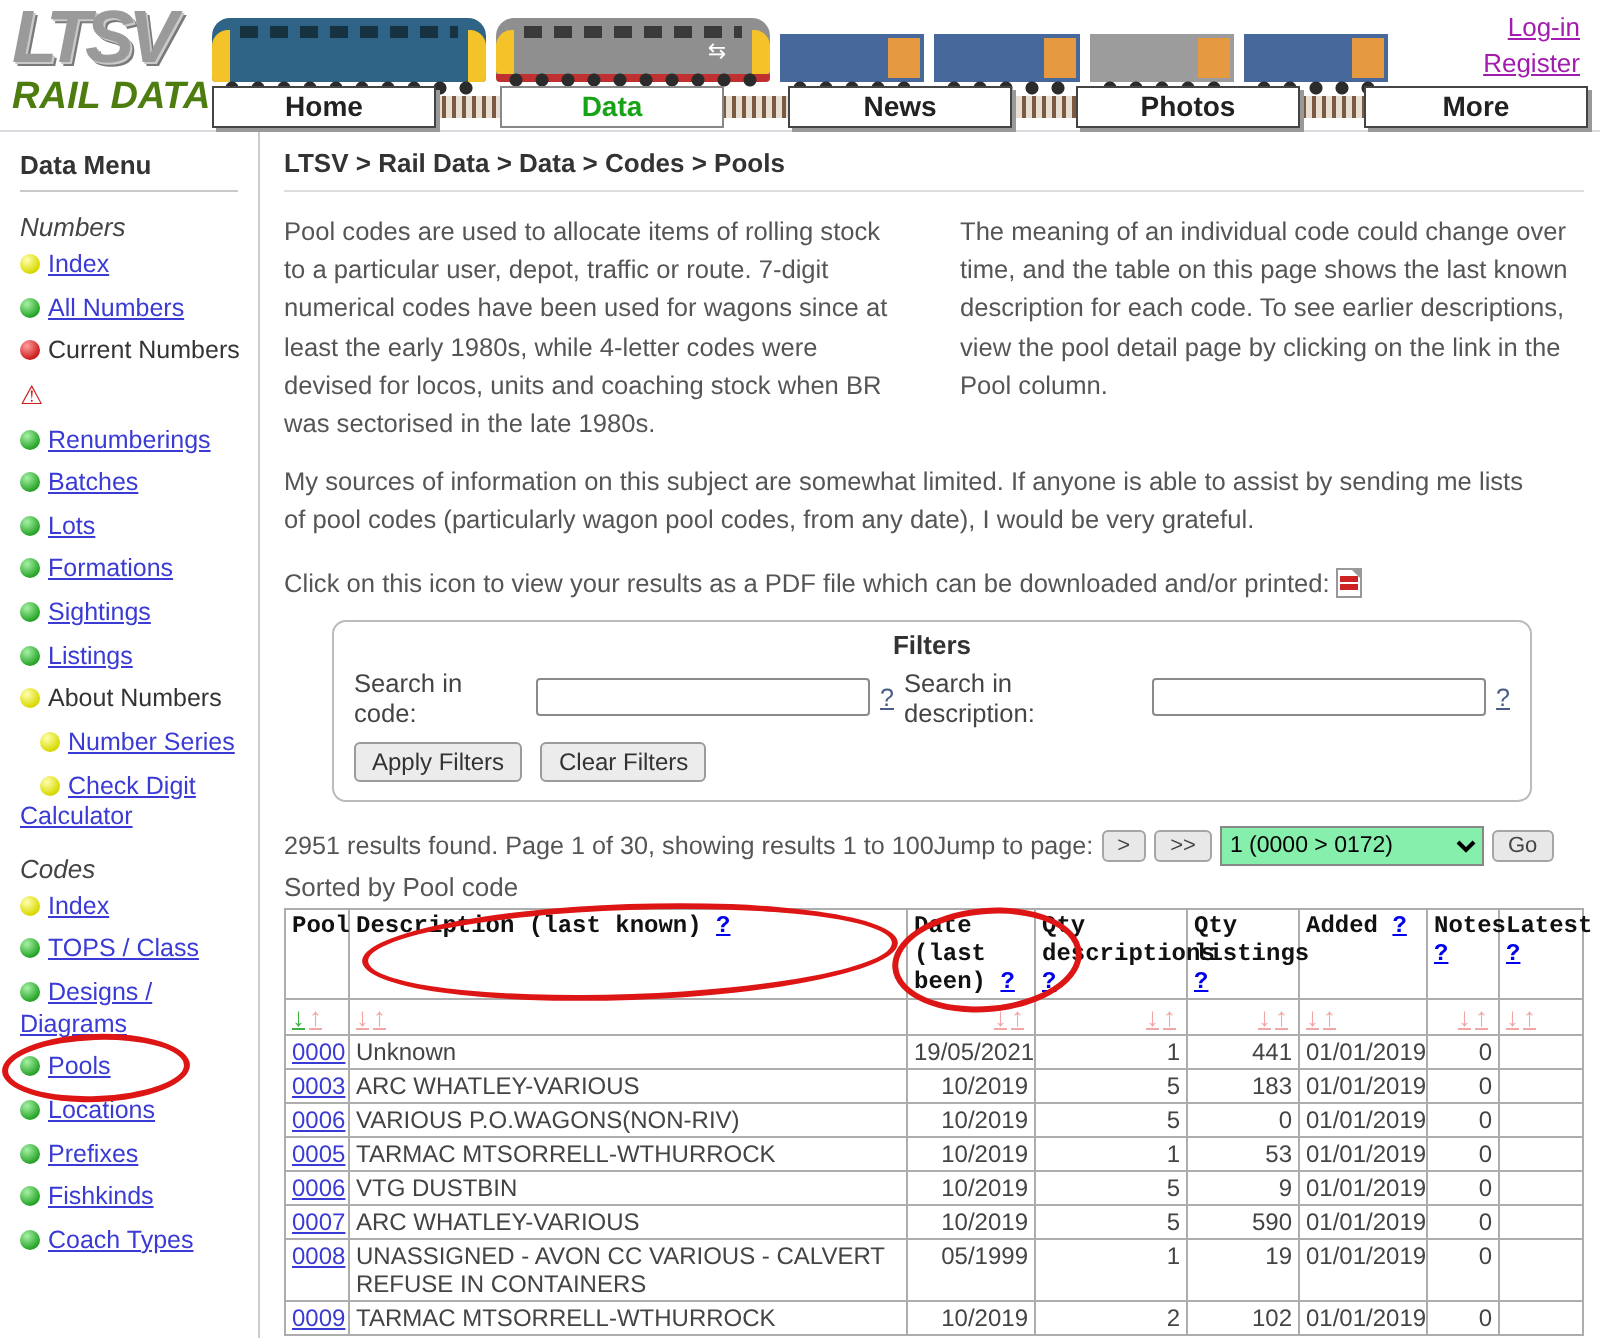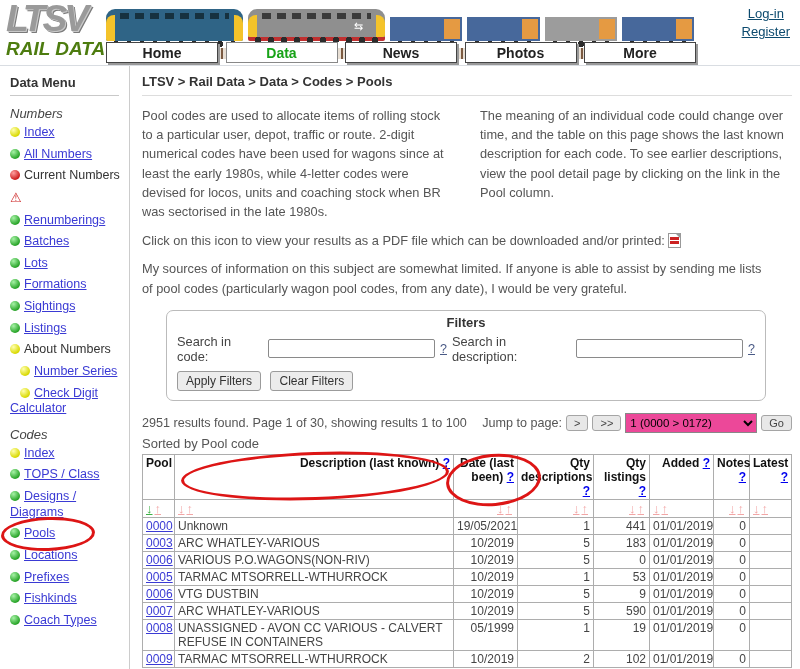--- a/index.html
+++ b/index.html
@@ -6,21 +6,21 @@
   html,body { width:800px; height:669px; overflow:hidden; background:#fff;
     font-family:"Liberation Sans", sans-serif; color:#333; }
 
   
   .header { position:relative; height:66px; border-bottom:1px solid #d9dde2; }
   .logo-block { position:absolute; left:6px; top:0px; width:102px; }
   .logo-title { font-size:37px; font-weight:bold; font-style:italic; letter-spacing:-3px;
     color:#9a9a9a; text-shadow:1px 1px 0 #c9c9c9, 2px 2px 0 #7a7a7a; line-height:38px; }
   .logo-sub { font-size:19px; font-weight:bold; font-style:italic; color:#4d7c0f; letter-spacing:0px; }
   .auth { position:absolute; right:10px; top:5px; text-align:center; font-size:13px; line-height:1.4; }
-  .auth a { display:block; color:#0c4a6e; text-decoration:underline; }
+  .auth a { display:block; color:#a21caf; text-decoration:underline;text-align:right; }
 
   .trains { position:absolute; left:106px; top:1px; width:588px; height:40px;
     display:flex; align-items:flex-end; gap:5px; }
   .veh { position:relative; }
   .loco { width:148px; height:32px; border-radius:9px 9px 2px 2px; }
   .loco-blue { background:#2f6486; }
   .loco-gray { background:#8f8f8f; border-bottom:4px solid #c03030; }
   .loco .end { position:absolute; top:6px; bottom:0; width:9px; background:#f4c32a; }
   .loco .end.l { left:0; border-radius:8px 0 0 2px; }
   .loco .end.r { right:0; border-radius:0 8px 2px 0; }
@@ -28,24 +28,24 @@
     background:repeating-linear-gradient(90deg,#16313f 0 9px, transparent 9px 15px); }
   .loco-gray .win { background:repeating-linear-gradient(90deg,#3a3a3a 0 9px, transparent 9px 15px); }
   .br-logo { position:absolute; right:22px; top:12px; color:#fff; font-size:11px; line-height:10px; }
   .wagon { width:78px; height:24px; background:#47689b; }
   .wagon .block { position:absolute; right:2px; top:2px; bottom:2px; width:16px; background:#e59a42; }
   .wagon.gray { background:#9c9c9c; }
   .wheels { position:absolute; left:6px; right:6px; bottom:-7px; height:8px;
     background:radial-gradient(circle at 4px 4px, #2b2b2b 3px, transparent 3.5px);
     background-size:13px 8px; background-repeat:repeat-x; }
 
-  .tabbar { position:absolute; left:106px; top:42px; width:590px; height:22px;
+  .tabbar { position:absolute; left:106px; top:42px; width:688px; height:22px;
     background:repeating-linear-gradient(90deg, #7b5a41 0 2px, #e8dfd4 2px 5px);
     background-size:100% 11px; background-repeat:no-repeat; background-position:0 center;
-    display:flex; justify-content:space-between; }
+    display:flex; justify-content:space-between; align-items:center; }
   .tab { width:112px; height:21px; background:#fff; border:1px solid #444;
     box-shadow:2px 2px 0 #999; font-family:"Liberation Sans",sans-serif;
     font-size:14px; font-weight:bold; color:#222; cursor:pointer; }
   .tab.active { color:#17a317; box-shadow:none; border-color:#888; }
 
   
   .page { display:flex; height:603px; }
   .sidebar { width:130px; flex:0 0 130px; padding:9px 4px 0 10px; border-right:1px solid #ccc; }
   .main { flex:1; padding:6px 8px 0 12px; }
 
@@ -77,31 +77,31 @@
     border-left-color:transparent; border-bottom-color:transparent; }
 
   .filters { border:1px solid #bbb; border-radius:7px; margin:0 26px 12px 24px; padding:4px 10px 9px; }
   .filters-title { text-align:center; font-weight:bold; font-size:13px; margin-bottom:4px; }
   .filters-row { font-size:12.8px; color:#444; margin-bottom:7px; display:flex; align-items:center; gap:5px; }
   .filters-row input { width:172px; height:19px; border:1px solid #8a8a8a; border-radius:2px; font-size:12px; padding:0 3px; }
   .help-link { color:#4a5a86; text-decoration:underline; font-size:12.5px; }
   .btn { background:#ececec; border:1px solid #9b9b9b; border-radius:3px; font-size:12px; color:#333;
     padding:2px 8px; margin-right:5px; cursor:pointer; font-family:"Liberation Sans",sans-serif; }
 
-  .results-bar { display:flex; justify-content:space-between; align-items:center;
+  .results-bar { display:flex; justify-content:flex-start; align-items:center;
     font-size:12.6px; color:#555; margin-bottom:3px; }
   .jump { display:flex; align-items:center; gap:4px; }
   .mini-btn { background:#e8e8e8; border:1px solid #a5a5a5; border-radius:3px; font-size:11px;
     padding:1px 7px; color:#444; cursor:pointer; }
-  .jump select { width:132px; height:20px; font-size:11.5px; border:1px solid #888; background:#ec4899; }
+  .jump select { width:132px; height:20px; font-size:11.5px; border:1px solid #888; background:#86efac; }
   .sorted { font-size:13px; color:#555; margin-bottom:3px; }
 
   table.pools { width:100%; border-collapse:collapse; font-size:12px; table-layout:fixed; }
   table.pools th, table.pools td { border:1px solid #adadad; padding:1px 3px; vertical-align:top; }
-  table.pools th { text-align:right; font-weight:bold; color:#111; position:relative; overflow:visible; }
+  table.pools th { text-align:left; font-weight:bold; color:#111; position:relative; overflow:visible;font-family:Liberation Mono, monospace; }
   table.pools td { color:#444; }
   td.al-r, th.al-r { text-align:right; }
   .pool-link { color:#3a3ad4; text-decoration:underline; }
   .th-help { text-decoration:underline; }
   .sort-cell { white-space:nowrap; font-weight:bold; font-size:13px; line-height:15px; }
   .arr { display:inline-block; margin-right:2px; }
   .arr.green { color:#3cb043; }
   .arr.pink { color:#f2a6a6; }
 
   
@@ -198,27 +198,27 @@
         <div class="side-item"><span class="dot green"></span><a href="#">Fishkinds</a></div>
         <div class="side-item"><span class="dot green"></span><a href="#">Coach Types</a></div>
       </div>
   </div>
 
   <div class="main">
     <div class="breadcrumb">LTSV &gt; Rail Data &gt; Data &gt; Codes &gt; Pools</div>
     <hr class="main-hr">
 
     <div class="intro">
-      <p>Pool codes are used to allocate items of rolling stock to a particular user, depot, traffic or route. 2-digit numerical codes have been used for wagons since at least the early 1980s, while 4-letter codes were devised for locos, units and coaching stock when BR was sectorised in the late 1980s.</p>
+      <p>Pool codes are used to allocate items of rolling stock to a particular user, depot, traffic or route. 7-digit numerical codes have been used for wagons since at least the early 1980s, while 4-letter codes were devised for locos, units and coaching stock when BR was sectorised in the late 1980s.</p>
       <p>The meaning of an individual code could change over time, and the table on this page shows the last known description for each code. To see earlier descriptions, view the pool detail page by clicking on the link in the Pool column.</p>
     </div>
 
+    <p class="para">My sources of information on this subject are somewhat limited. If anyone is able to assist by sending me lists of pool codes (particularly wagon pool codes, from any date), I would be very grateful.</p>
+
     <p class="para pdf-line"><span>Click on this icon to view your results as a PDF file which can be downloaded and/or printed:</span><span class="pdf-icon"></span></p>
-
-    <p class="para">My sources of information on this subject are somewhat limited. If anyone is able to assist by sending me lists of pool codes (particularly wagon pool codes, from any date), I would be very grateful.</p>
 
     <div class="filters">
       <div class="filters-title">Filters</div>
       <div class="filters-row">
         <span>Search in code:</span>
         <input type="text" style="">
         <a href="#" class="help-link">?</a>
         <span>Search in description:</span>
         <input type="text" style="">
         <a href="#" class="help-link">?</a>

